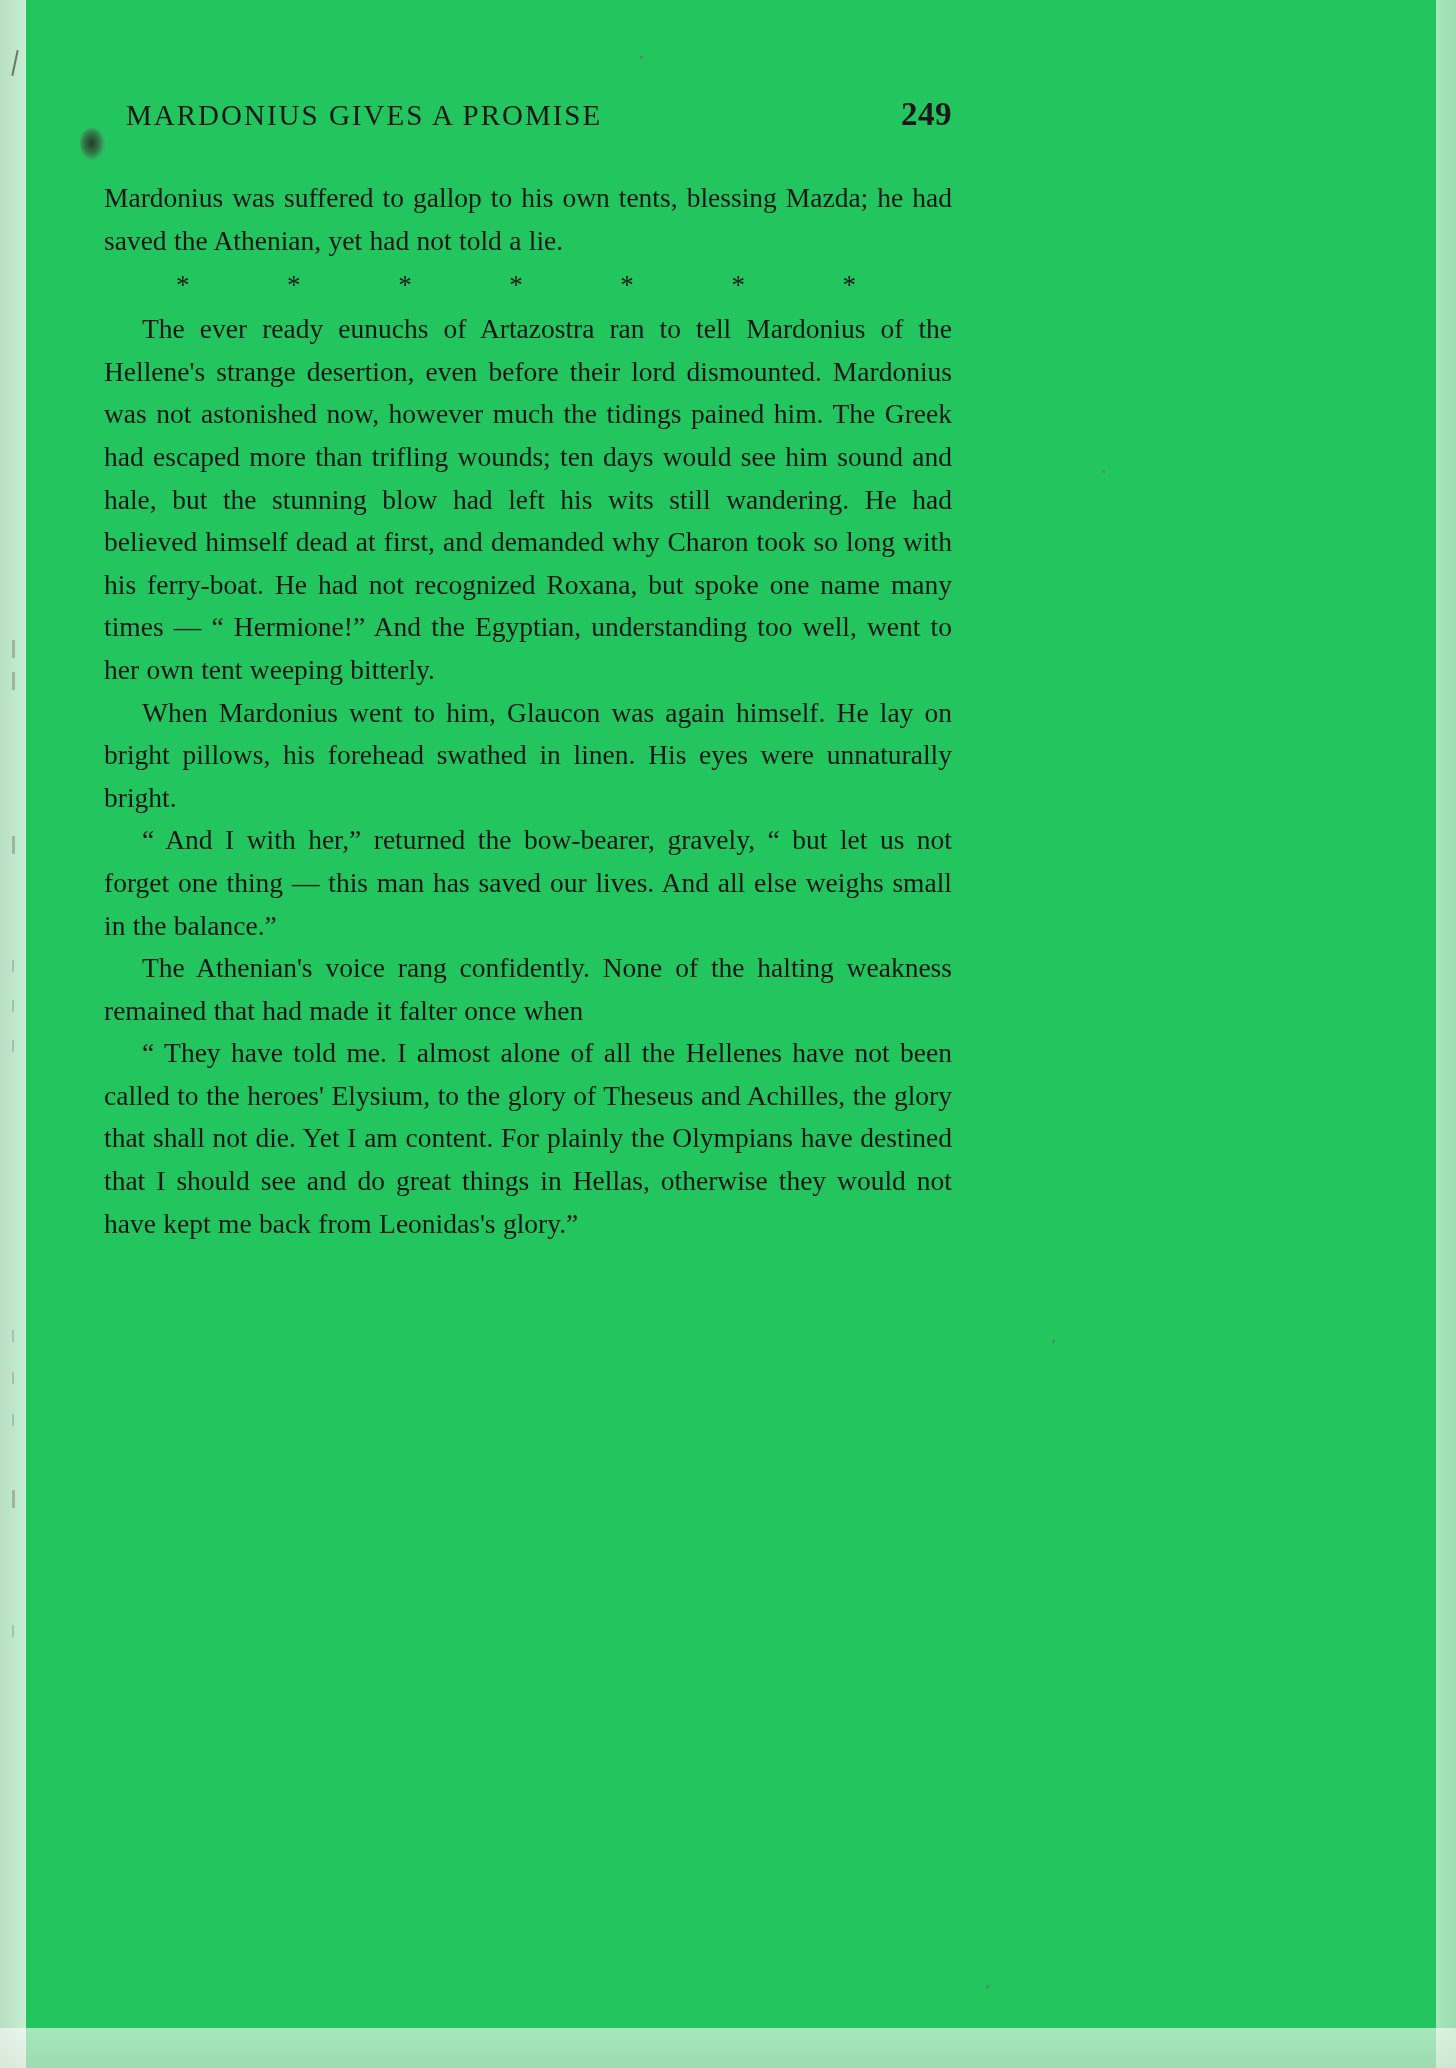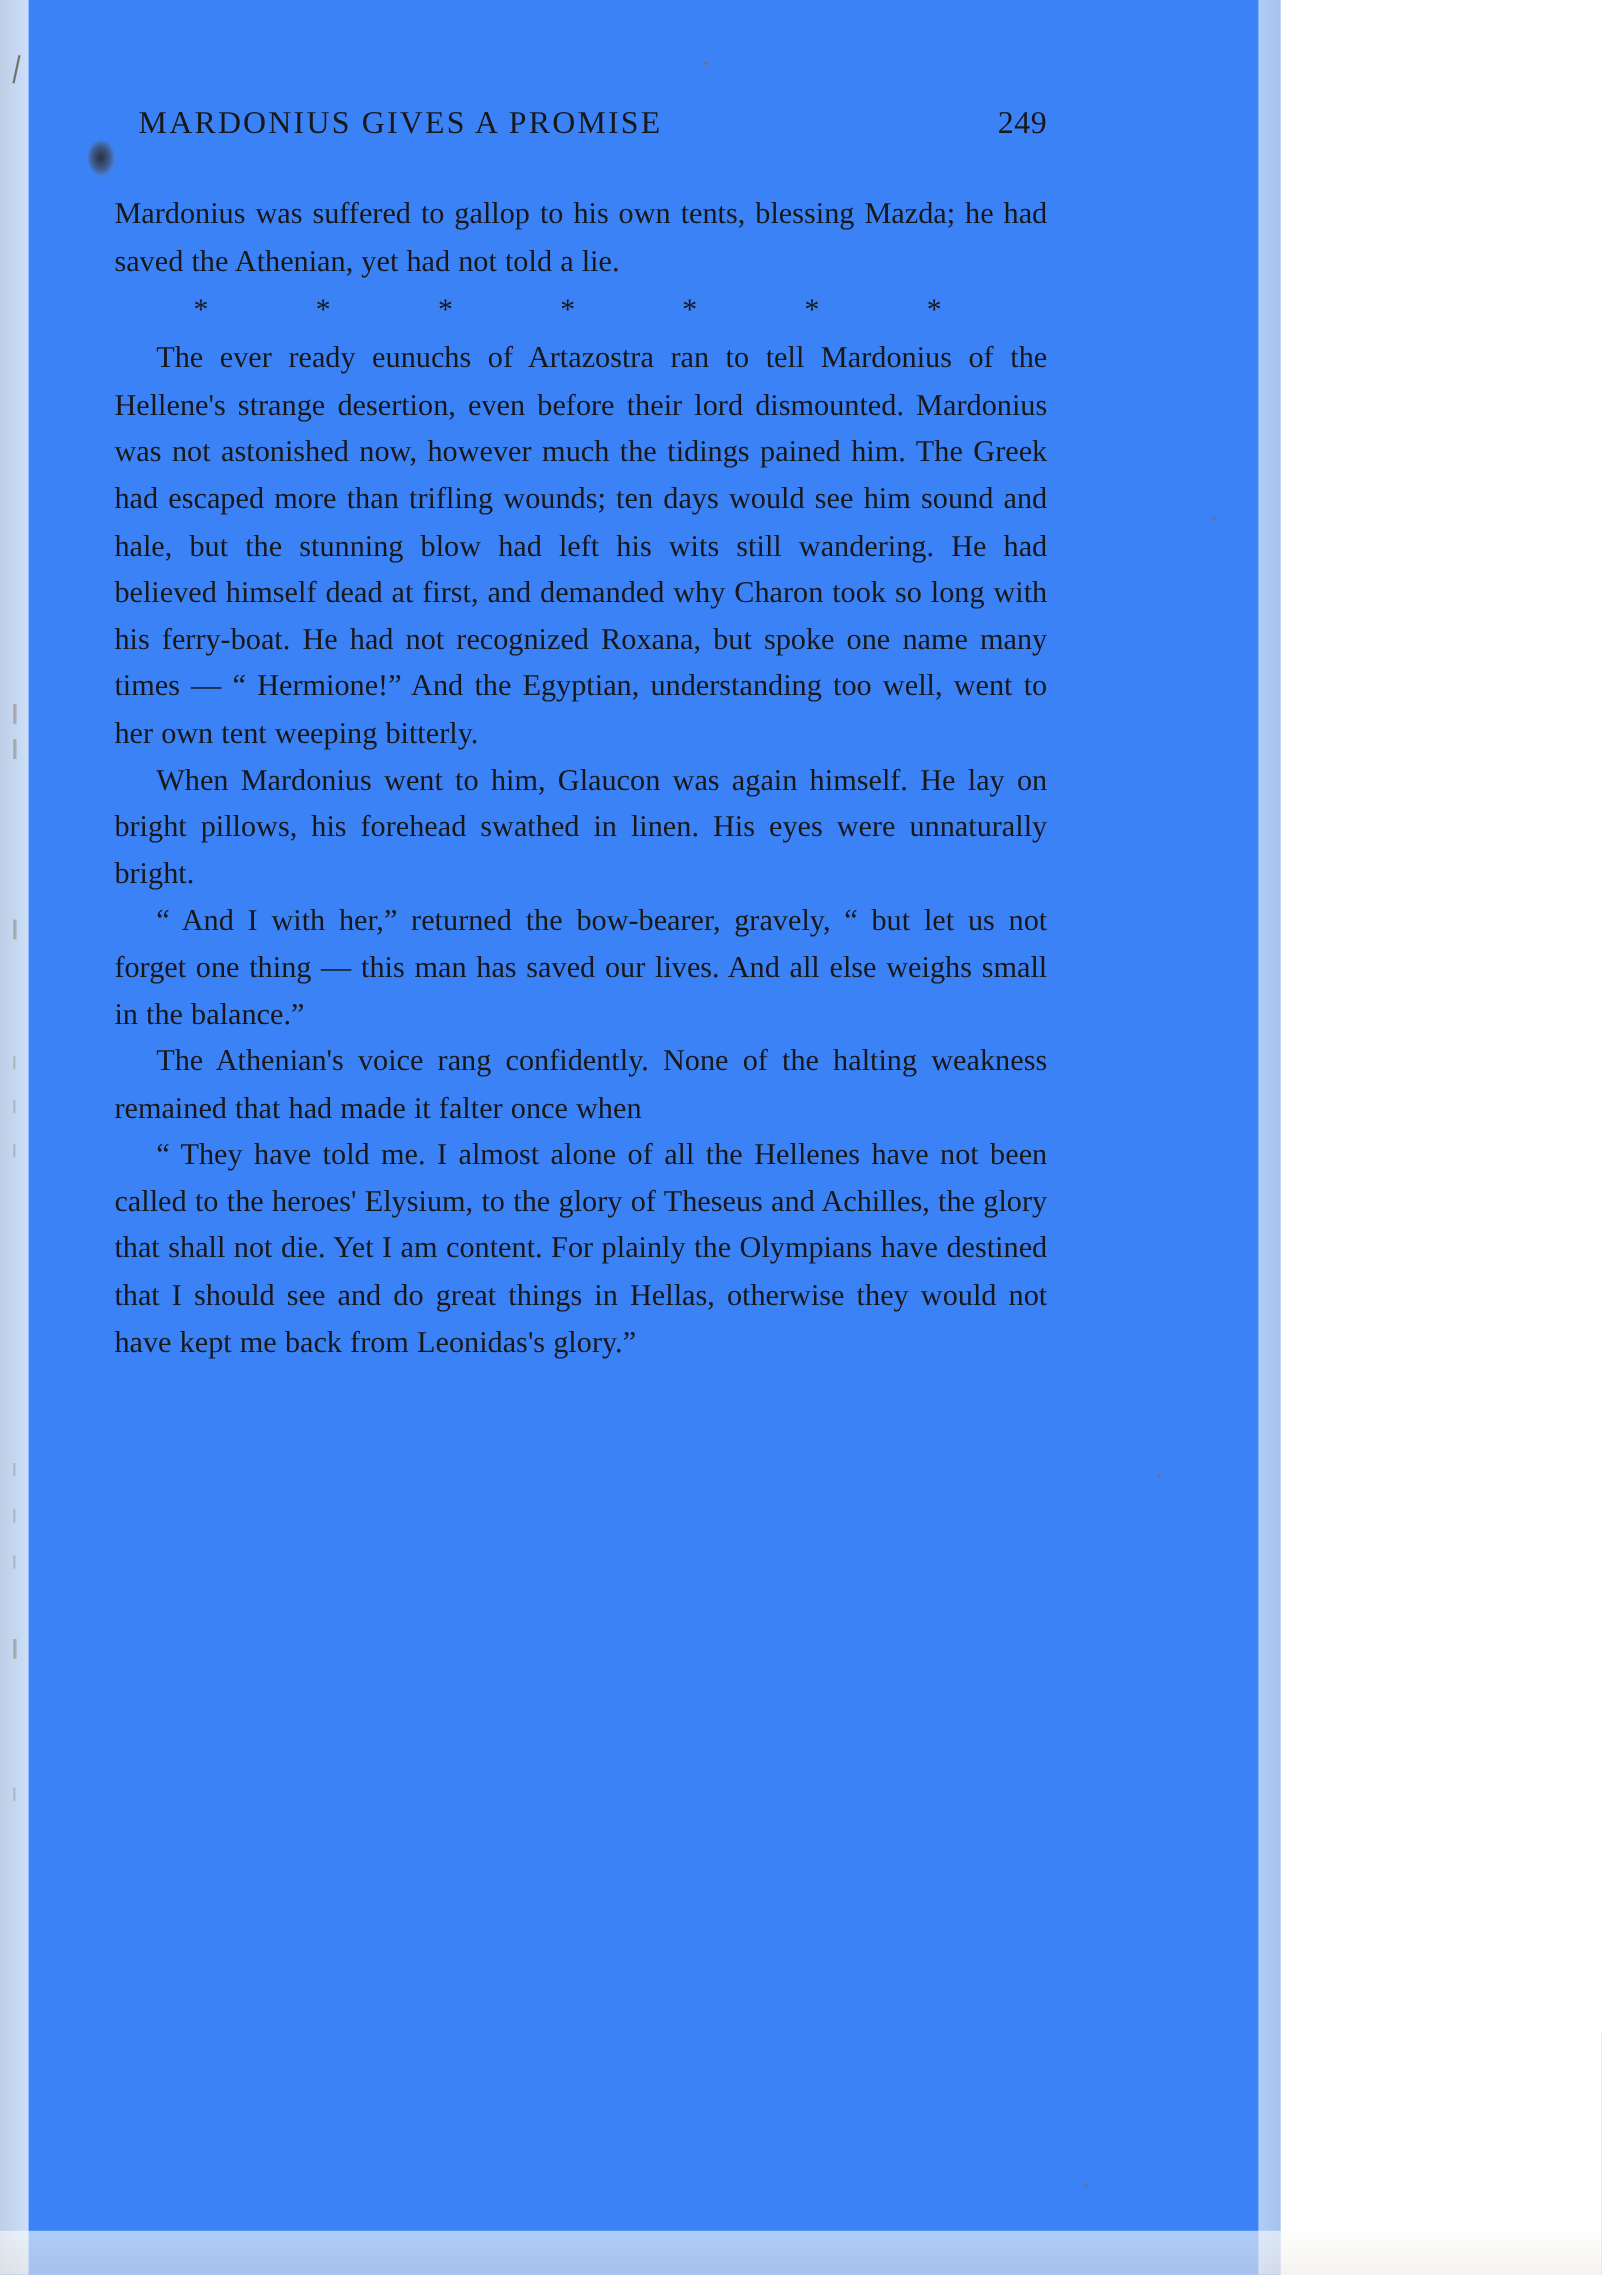--- a/index.html
+++ b/index.html
@@ -12,23 +12,23 @@
     height: 2068px;
     position: relative;
     font-family: "Liberation Serif", serif;
     color: #18181a;
     overflow: hidden;
   }
 
   .page {
     position: absolute;
     top: 0; left: 0;
-    width: 1164px;
+    width: 1456px;
     height: 2068px;
-    background: #3b82f6;
+    background: #22c55e;
   }
 
   
   .scan-edge-left {
     position: absolute;
     top: 0; left: 0;
     width: 26px; height: 2068px;
     background: linear-gradient(to right, #e9e7e1 0%, #fdfdfb 100%);
     opacity: .75;
   }
@@ -86,22 +86,22 @@
     justify-content: flex-start;
     margin-bottom: 44px;
     padding-left: 22px;
   }
   .header .running-title {
     font-size: 29px;
     letter-spacing: 2.0px;
     white-space: nowrap;
   }
   .header .page-number {
-    font-size: 29px;
-    font-weight: normal;
+    font-size: 33px;
+    font-weight: bold;
     margin-left: auto;
     letter-spacing: 0.5px;
   }
 
   p.body-par {
     font-size: 27.5px;
     line-height: 42.6px;
     margin: 0;
     text-align: justify;
     text-justify: inter-word;

